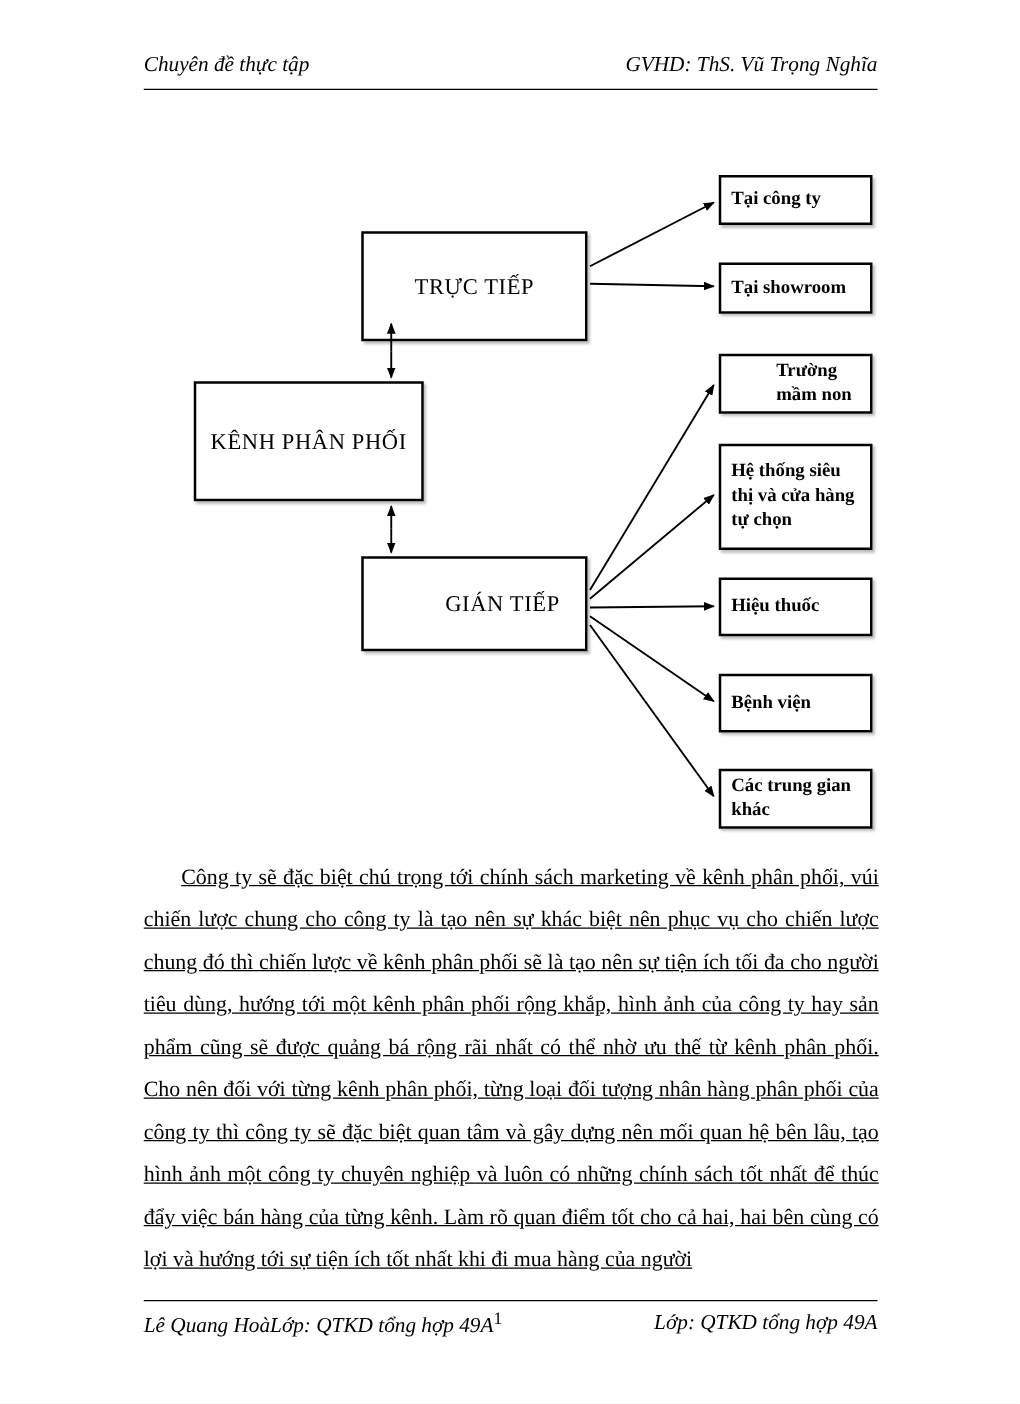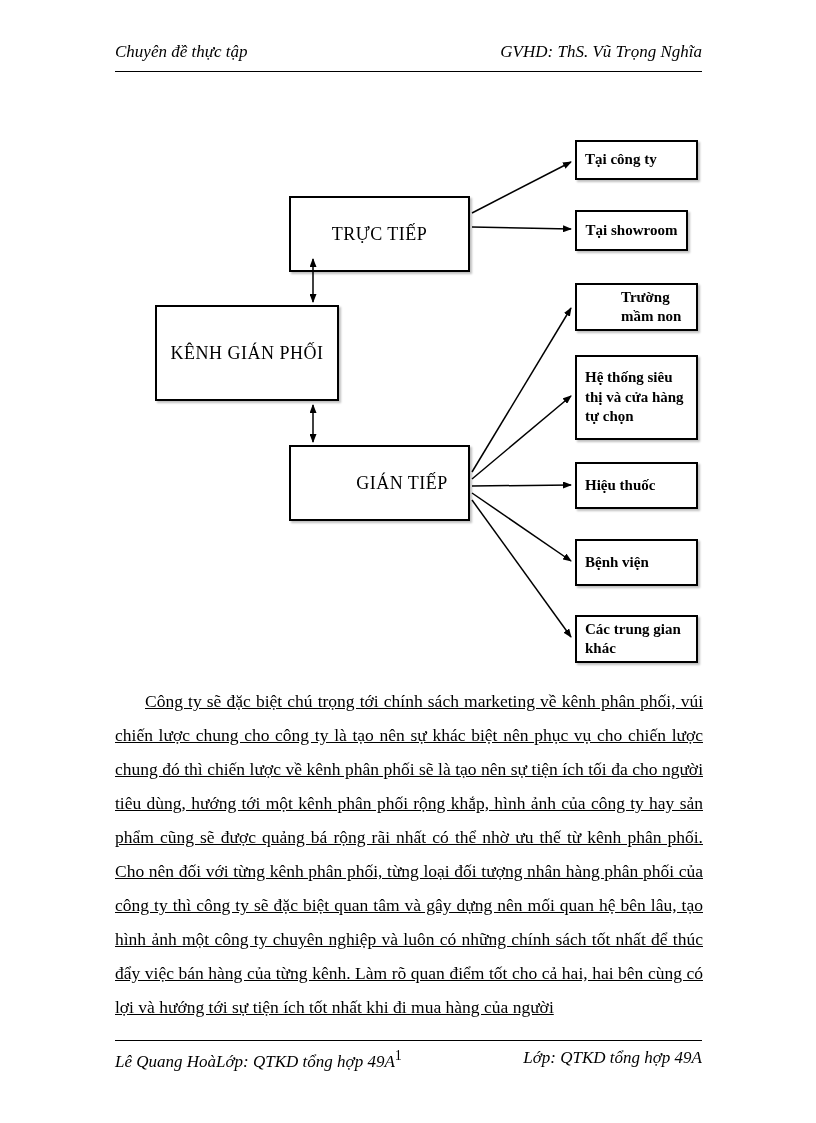--- a/index.html
+++ b/index.html
@@ -25,24 +25,24 @@
   .dbox {
     position:absolute;
     border:2px solid #000000;
     background:#fff;
     box-shadow:2px 2px 2px rgba(0,0,0,0.25);
     display:flex; align-items:center;
   }
   .dbox.center-text { justify-content:center; text-align:center; font-size:18px; letter-spacing:0.5px; }
   .dbox.target { font-weight:bold; font-size:15px; padding:4px 8px; line-height:1.3; }
   #box-root     { left:155px; top:305px; width:184px; height:96px; }
-  #box-direct   { left:289px; top:196px; width:181px; height:76px; }
+  #box-direct   { left:289px; top:185px; width:181px; height:88px; }
   #box-indirect { left:289px; top:445px; width:181px; height:76px;padding-left:45px; }
   #t0 { left:575px; top:140px; width:123px; height:40px; }
-  #t1 { left:575px; top:210px; width:113px; height:41px;justify-content:center; }
+  #t1 { left:575px; top:210px; width:123px; height:41px; }
   #t2 { left:575px; top:283px; width:123px; height:48px;padding-left:44px; }
   #t3 { left:575px; top:355px; width:123px; height:85px; }
   #t4 { left:575px; top:462px; width:123px; height:47px; }
   #t5 { left:575px; top:539px; width:123px; height:47px; }
   #t6 { left:575px; top:615px; width:123px; height:48px; }
   .arrow-layer {
     position:absolute; left:0; top:0; width:816px; height:1123px;
     pointer-events:none;
   }
   
@@ -67,21 +67,21 @@
 <body>
 
 <div class="page">
 
   <div class="header">
     <span>Chuyên đề thực tập</span>
     <span>GVHD:  ThS. Vũ Trọng Nghĩa</span>
   </div>
 
   <div class="dbox center-text" id="box-root">
-    <span>KÊNH GIÁN PHỐI</span>
+    <span>KÊNH PHÂN PHỐI</span>
   </div>
   <div class="dbox center-text" id="box-direct">
     <span>TRỰC TIẾP</span>
   </div>
   <div class="dbox center-text" id="box-indirect">
     <span>GIÁN TIẾP</span>
   </div>
 
   <div class="dbox target" id="t0">
     <span>Tại công ty</span>

